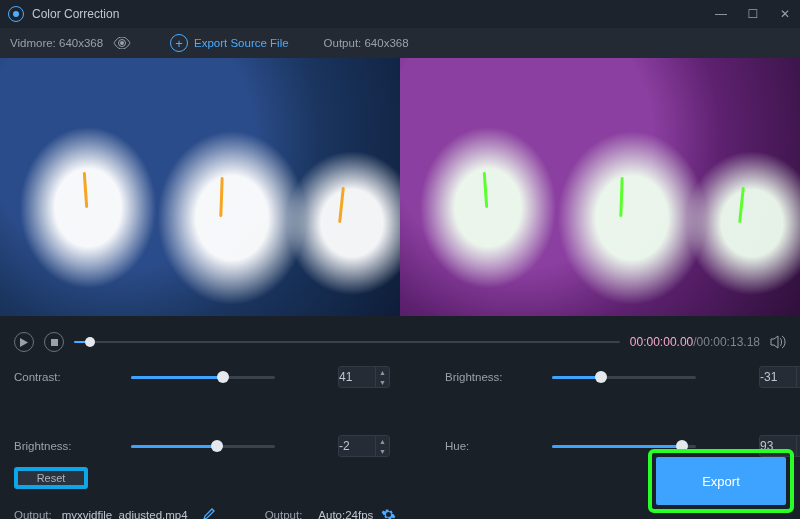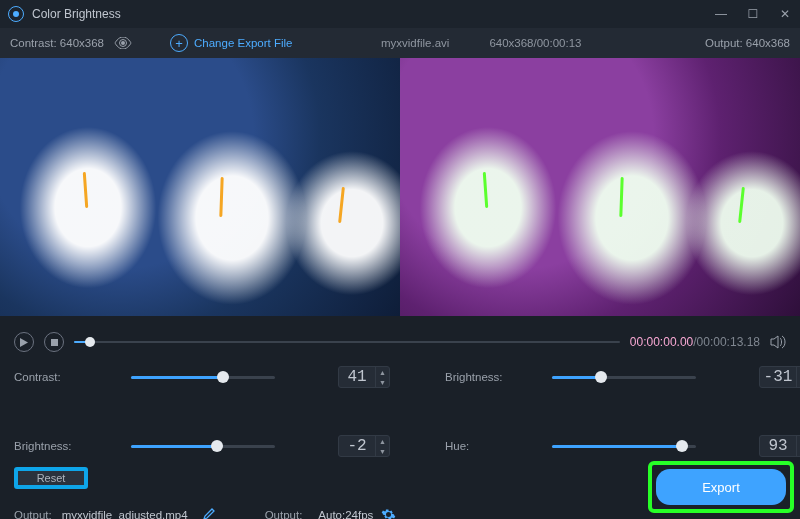--- a/index.html
+++ b/index.html
@@ -98,21 +98,21 @@
   .slider .track { height:3px; width:100%; background:#3a424d; border-radius:2px;}
   .slider .fill { position:absolute; left:0; height:3px; background:#3ea3ff; border-radius:2px;}
   .slider .knob {
     position:absolute; width:12px;height:12px;border-radius:50%;
     background:#e5e9ee; top:50%; transform:translate(-50%,-50%);
   }
   .spin {
     display:flex; align-items:center; background:#252c36; border-radius:3px;
     width:52px; height:22px; border:1px solid #323a45; color:#c0c6cf;
   }
-  .spin .val { flex:1; text-align:center; font-size:16px;font-family:Liberation Mono, monospace;}
+  .spin .val { flex:1; font-size:12px;}
   .spin .arrows { width:14px; display:flex; flex-direction:column; border-left:1px solid #323a45;}
   .spin .ar { height:10px; display:flex;align-items:center;justify-content:center; font-size:7px; color:#8f96a0;}
   .reset-row { padding: 10px 14px 0;}
   .reset-btn {
     width:74px; height:22px; background:#2a323d; border:4px solid #0ea5e9;
     border-radius:3px; color:#aeb4bd; display:flex;align-items:center;justify-content:center;
     font-size:11px;
   }
 
   .outbar {
@@ -137,56 +137,52 @@
   .path-box .dd { width:24px; border-left:1px solid #323a45; display:flex;align-items:center;justify-content:center;height:100%; color:#8f96a0;}
   .folder {
     width:26px;height:24px;border:1px solid #4a535f;border-radius:3px;
     display:flex;align-items:center;justify-content:center;color:#8f96a0;
   }
   .export-wrap {
     position:absolute; right:6px; bottom:6px;
     border:4px solid #27ff27; border-radius:6px; padding:4px;
   }
   .export-btn {
-    width:130px; height:36px; background:#3ea3ff; color:#fff;
+    width:130px; height:48px; background:#3ea3ff; color:#fff;
     display:flex;align-items:center;justify-content:center; font-size:13px;
-    border-radius:14px;
+    border-radius:2px;
   }
   body { position:relative; }
 </style>
 </head>
 <body>
 
 <div class="titlebar">
   <div class="app-icon"></div>
-  <div class="title">Color Brightness</div>
+  <div class="title">Color Correction</div>
   <div class="win-controls">
     <div class="win-btn">—</div>
     <div class="win-btn">☐</div>
     <div class="win-btn">✕</div>
   </div>
 </div>
 
 <div class="infobar">
   <div class="info-left">
-    <span>Contrast: 640x368</span>
+    <span>Vidmore: 640x368</span>
     <span class="eye-icon">
       <svg width="18" height="12" viewBox="0 0 18 12">
           <path d="M9 0C4 0 1 6 1 6s3 6 8 6 8-6 8-6-3-6-8-6zm0 9.5A3.5 3.5 0 119 2.5a3.5 3.5 0 010 7z" fill="none" stroke="#9aa1ab" stroke-width="1"></path>
           <circle cx="9" cy="6" r="2" fill="#9aa1ab"></circle>
         </svg>
     </span>
   </div>
   <div class="change-src">
     <span class="plus-circle">+</span>
-    <span>Change Export File</span>
-  </div>
-  <div class="info-center">
-    <span>myxvidfile.avi</span>
-    <span>640x368/00:00:13</span>
+    <span>Export Source File</span>
   </div>
   <div class="info-right">Output: 640x368</div>
 </div>
 
 <div class="preview">
   <div class="pane pane-left">
     <div class="stamen s1"></div>
       <div class="stamen s2"></div>
       <div class="stamen s3"></div>
   </div>

